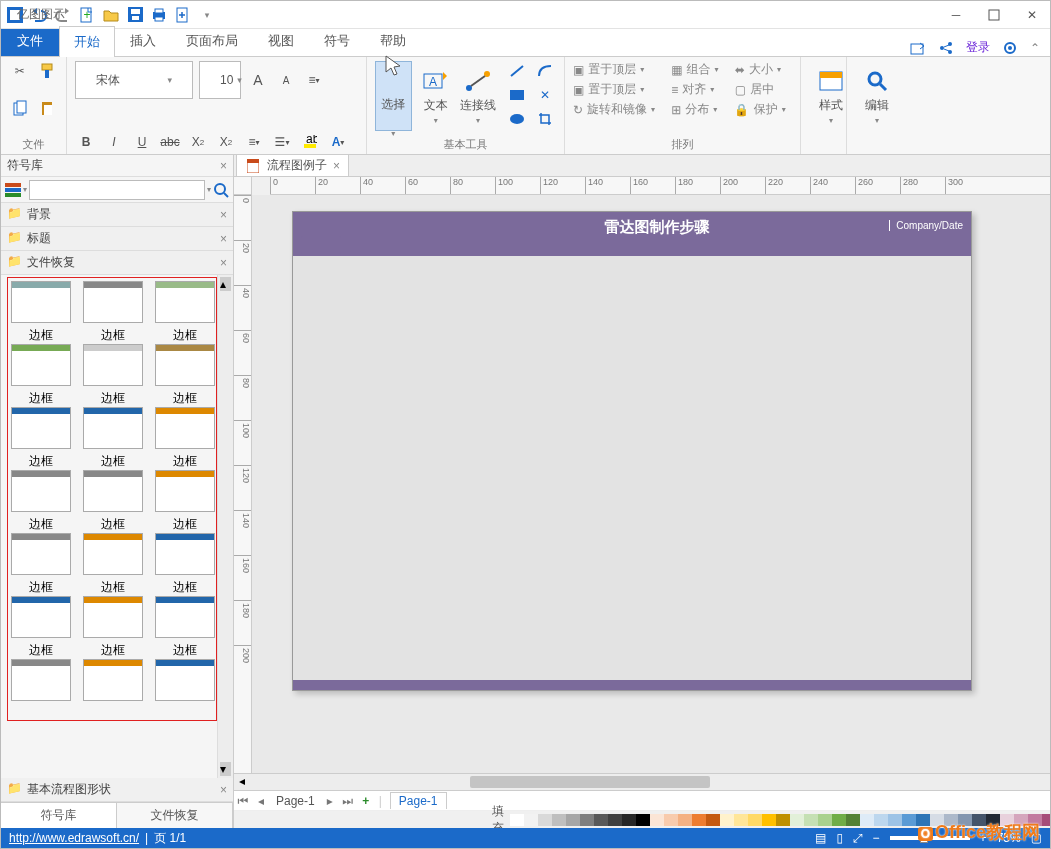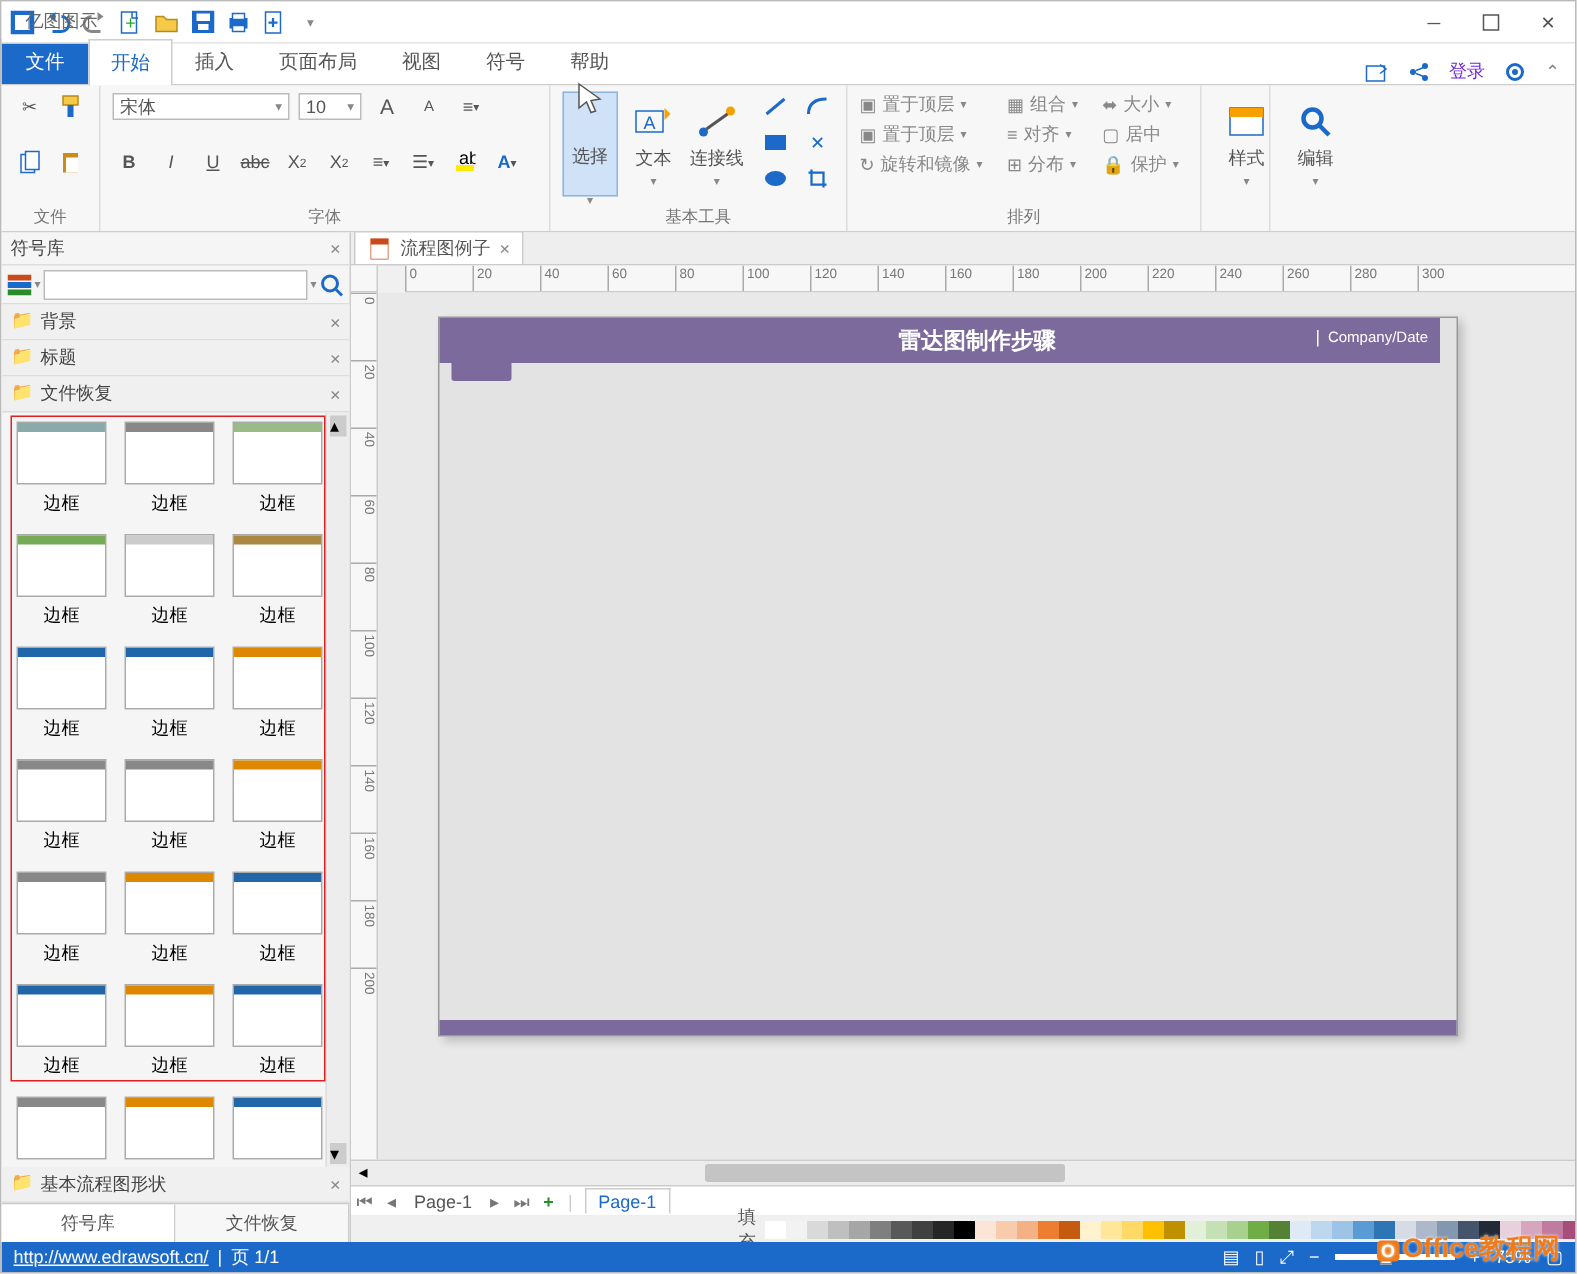--- a/index.html
+++ b/index.html
@@ -19,61 +19,61 @@
 .rtab { padding:6px 14px; color:#555; font-size:13px; border:1px solid transparent; border-bottom:none; }
 .rtab.active { color:#1b6ac9; border-color:#ccc; background:#fff; position:relative; top:1px; }
 .ribbon-right { margin-left:auto; display:flex; gap:12px; padding-right:10px; align-items:center; color:#1b6ac9; }
 
 
 .ribbon { height:98px; background:#f7f7f7; border-bottom:1px solid #ccc; display:flex; }
 .group { border-right:1px solid #ddd; padding:4px 8px 2px; display:flex; flex-direction:column; justify-content:space-between; }
 .group-label { text-align:center; font-size:11px; color:#777; padding-top:2px; position:relative; }
 .g-row { display:flex; align-items:center; gap:6px; }
 .btn-sm { width:22px; height:20px; display:flex; align-items:center; justify-content:center; color:#555; }
-.combo { height:18px; border:1px solid #bbb; background:#fff; display:inline-flex; align-items:center; padding:0 4px; color:#555; }
+.combo { height:38px; border:1px solid #bbb; background:#fff; display:inline-flex; align-items:center; padding:0 20px; color:#555; }
 .combo .arrow { margin-left:auto; font-size:9px; color:#888; padding-left:4px; }
 .big-btn { width:44px; height:70px; display:flex; flex-direction:column; align-items:center; justify-content:center; gap:2px; color:#555; }
 .big-btn.active { background:#cfe2f7; border:1px solid #8fb5da;gap:16px; }
 .big-ico { width:28px; height:28px; display:flex; align-items:center; justify-content:center; }
 .arr-grp { display:grid; grid-template-columns:auto auto; gap:3px 10px; }
 .arr-item { display:flex; align-items:center; gap:4px; color:#888; font-size:11px; white-space:nowrap; }
 
 
 .main { position:absolute; top:154px; bottom:20px; left:0; right:0; display:flex; }
 
 
 .left-panel { width:256px; background:#f5f5f5; border-right:1px solid #ccc; display:flex; flex-direction:column; }
 .lp-head { height:22px; display:flex; align-items:center; padding:0 6px; color:#444; border-bottom:1px solid #ddd; justify-content:space-between; }
 .lp-search { height:26px; display:flex; align-items:center; padding:2px 4px; gap:2px; border-bottom:1px solid #ddd; }
 .lp-search input { flex:1; height:20px; border:1px solid #bbb; padding:0 4px; background:#fff; }
 .lp-cat { height:24px; display:flex; align-items:center; padding:0 6px; border-bottom:1px solid #ddd; color:#444; background:#f0f0f0; justify-content:space-between; }
 .lp-cat .fold { width:16px; display:flex; justify-content:center; }
 .lib-body { flex:1; overflow:hidden; position:relative; }
 .lib-highlight { position:absolute; left:6px; right:16px; top:2px; height:444px; border:1.5px solid #e02020; pointer-events:none; }
-.lib-grid { padding:6px 18px 6px 10px; display:grid; grid-template-columns:repeat(3,1fr); gap:12px 12px; }
+.lib-grid { padding:6px 18px 6px 10px; display:grid; grid-template-columns:repeat(3,1fr); gap:0 12px; }
 .lib-item { display:flex; flex-direction:column; align-items:center; gap:4px; }
 .thumb { width:60px; height:42px; background:#fff; border:1px solid #aaa; position:relative; }
 .thumb::before { content:""; position:absolute; top:0; left:0; right:0; height:6px; background:var(--ac,#7a7a7a); }
 .lib-scroll { position:absolute; right:0; top:0; bottom:0; width:16px; background:#ededed; border-left:1px solid #ddd; }
 .lp-tabs { height:26px; display:flex; border-top:1px solid #ccc; }
 .lp-tab { flex:1; display:flex; align-items:center; justify-content:center; border-right:1px solid #ccc; color:#555; background:#f7f7f7; }
 .lp-tab.active { background:#fff; }
 
 
 .canvas-area { flex:1; display:flex; flex-direction:column; position:relative; background:#f0f0f0; }
 .doc-tabs { height:22px; background:#eee; display:flex; align-items:flex-end; border-bottom:1px solid #ccc; }
 .doc-tab { background:#fff; border:1px solid #ccc; border-bottom:none; padding:2px 8px; display:flex; align-items:center; gap:6px; color:#555; margin-left:2px; }
 .ruler-h { height:18px; background:#f7f7f7; border-bottom:1px solid #ccc; position:relative; overflow:hidden; margin-left:18px; }
 .ruler-h .ticks { position:absolute; left:0; right:0; top:0; bottom:0; display:flex; }
 .tick { flex:0 0 45px; border-left:1px solid #aaa; font-size:9px; color:#777; padding-left:2px; position:relative; }
 .canvas-wrap { flex:1; display:flex; position:relative; overflow:hidden; }
 .ruler-v { width:18px; background:#f7f7f7; border-right:1px solid #ccc; display:flex; flex-direction:column; }
 .vtick { flex:0 0 45px; border-top:1px solid #aaa; font-size:9px; color:#777; writing-mode:vertical-rl; padding-top:2px; }
 .page { position:absolute; left:40px; top:16px; width:680px; height:480px; background:#e3e3e3; border:1px solid #999; box-shadow:3px 3px 6px rgba(0,0,0,.2); }
-.page-header { position:absolute; left:0; right:11px; top:0; height:30px; background:#7b6a9b; }
+.page-header { position:absolute; left:0; right:0; top:0; height:44px; background:#7b6a9b; }
 .page-header .tab-shape { position:absolute; left:8px; top:24px; width:40px; height:18px; background:#7b6a9b; border-radius:2px; }
 .page-title-bar { position:absolute; top:6px; left:150px; right:100px; text-align:center; color:#fff; font-weight:bold; font-size:15px; }
 .page-cd { position:absolute; right:8px; top:8px; color:#fff; font-size:10px; border-left:1px solid #fff; padding-left:6px; }
 .page-footer { position:absolute; left:0; right:0; bottom:0; height:10px; background:#7b6a9b; }
 .hscroll { height:17px; background:#ededed; border-top:1px solid #ccc; display:flex; }
 .hscroll .track { flex:1; position:relative; }
 .hscroll .thumbh { position:absolute; left:220px; width:240px; top:2px; bottom:2px; background:#c4c4c4; border-radius:2px; }
 
 
 .bottom-strip { height:20px; display:flex; align-items:center; border-top:1px solid #ccc; background:#fff; }
@@ -255,21 +255,20 @@
           <svg width="14" height="14">
             <rect x="1" y="9" width="12" height="4" fill="#ffea00"></rect>
             <text x="3" y="8" font-size="9">ab</text>
           </svg>
         </span>
       <span class="btn-sm">
           <b style="color:#1b6ac9">A</b>
           <span style="font-size:8px">▾</span>
         </span>
     </div>
-    <div class="group-label">字体</div>
   </div>
   <div class="group" style="width:198px">
     <div class="g-row" style="align-items:flex-start">
       <div class="big-btn active">
           <span class="big-ico">
             <svg width="22" height="26">
               <path d="M4 2l14 10-6 1 3 7-3 1-3-7-5 4z" fill="#fff" stroke="#555"></path>
             </svg>
           </span>
           <span>选择</span>

